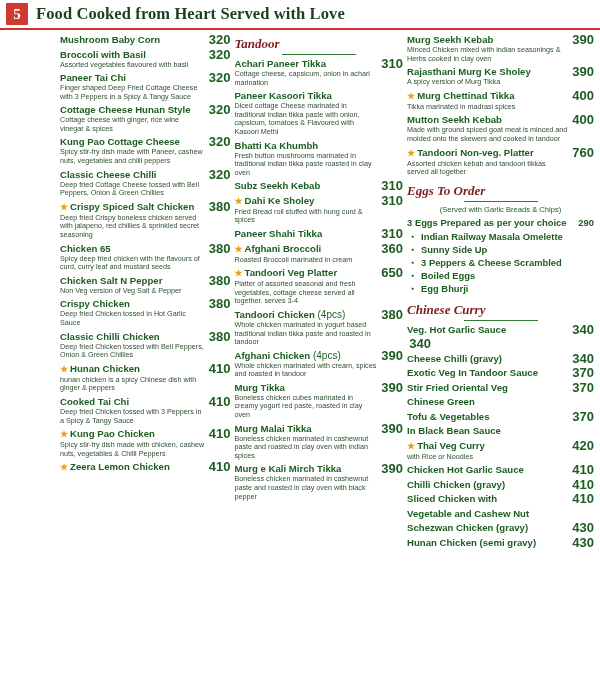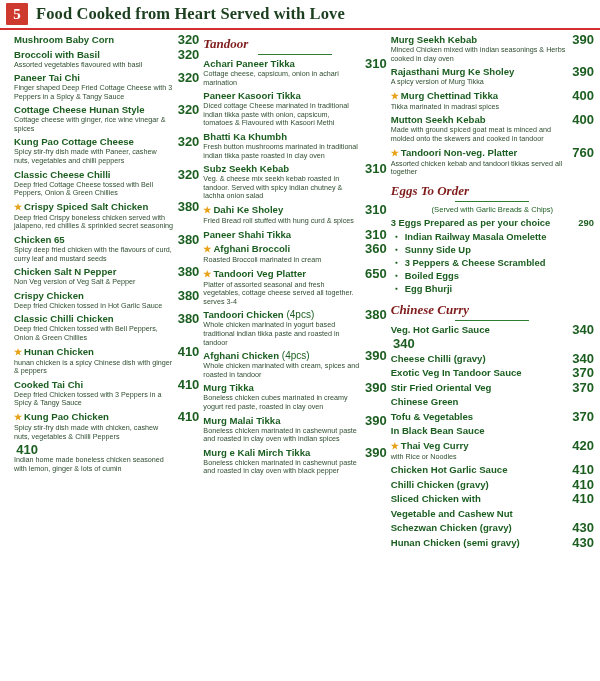--- a/index.html
+++ b/index.html
@@ -24,21 +24,21 @@
     width:22px;height:22px;background:#cf3a2e;color:#fff;
     font-size:15px;font-weight:bold;display:flex;align-items:center;justify-content:center;
     margin-right:8px;border-radius:1px;font-family:"Liberation Serif", serif;
   }
   .sec-title{
     font-family:"Liberation Serif", serif;
     font-size:16.5px;font-weight:bold;color:#1b3f1f;letter-spacing:.1px;
   }
 
   
-  .cols{display:flex;padding:4px 6px 0 14px;box-sizing:border-box;}
+  .cols{display:flex;padding:4px 6px 0 14px;box-sizing:border-box;margin-left:46px;}
   .col{box-sizing:border-box;}
   .col1{width:190px;padding-right:4px;}
   .col2{width:188px;padding-right:4px;}
   .col3{width:204px;}
 
   .col-head{
     text-align:left;
     font-family:"Liberation Serif", serif;
     font-size:13px;font-style:italic;font-weight:bold;color:#7f1d1d;
     margin:2px 0 3px 0;
@@ -185,23 +185,23 @@
           </div>
           <div class="item">
             <div class="row">
               <div class="nm"><span class="star">★</span>Kung Pao Chicken</div>
               <div class="pr">410</div>
             </div>
             <div class="ds">Spicy stir-fry dish made with chicken, cashew nuts, vegetables &amp; Chilli Peppers</div>
           </div>
           <div class="item">
             <div class="row">
-              <div class="pr">410</div>
-            </div>
-            <div class="ds">Indian home made boneless chicken seasoned with lemon, ginger &amp; lots of cumin</div>
+              <div class="nm"><span class="star">★</span>Zeera Lemon Chicken</div>
+              <div class="pr">410</div>
+            </div>
           </div>
         </div>
     </div>
 
     <div class="col col2">
       <div class="col-head">Tandoor</div>
       <div id="c2">
           <div class="item">
             <div class="row">
               <div class="nm">Achari Paneer Tikka</div>
@@ -221,21 +221,20 @@
               <div class="nm">Bhatti Ka Khumbh</div>
               <div class="pr"></div>
             </div>
             <div class="ds">Fresh button mushrooms marinated in traditional indian tikka paste roasted in clay oven</div>
           </div>
           <div class="item">
             <div class="row">
               <div class="nm">Subz Seekh Kebab</div>
               <div class="pr">310</div>
             </div>
-            <div class="ds">Veg. &amp; cheese mix seekh kebab roasted in tandoor. Served with  spicy indian chutney &amp; lachha onion salad</div>
           </div>
           <div class="item">
             <div class="row">
               <div class="nm"><span class="star">★</span>Dahi Ke Sholey</div>
               <div class="pr">310</div>
             </div>
             <div class="ds">Fried Bread roll stuffed with hung curd &amp; spices</div>
           </div>
           <div class="item">
             <div class="row">

